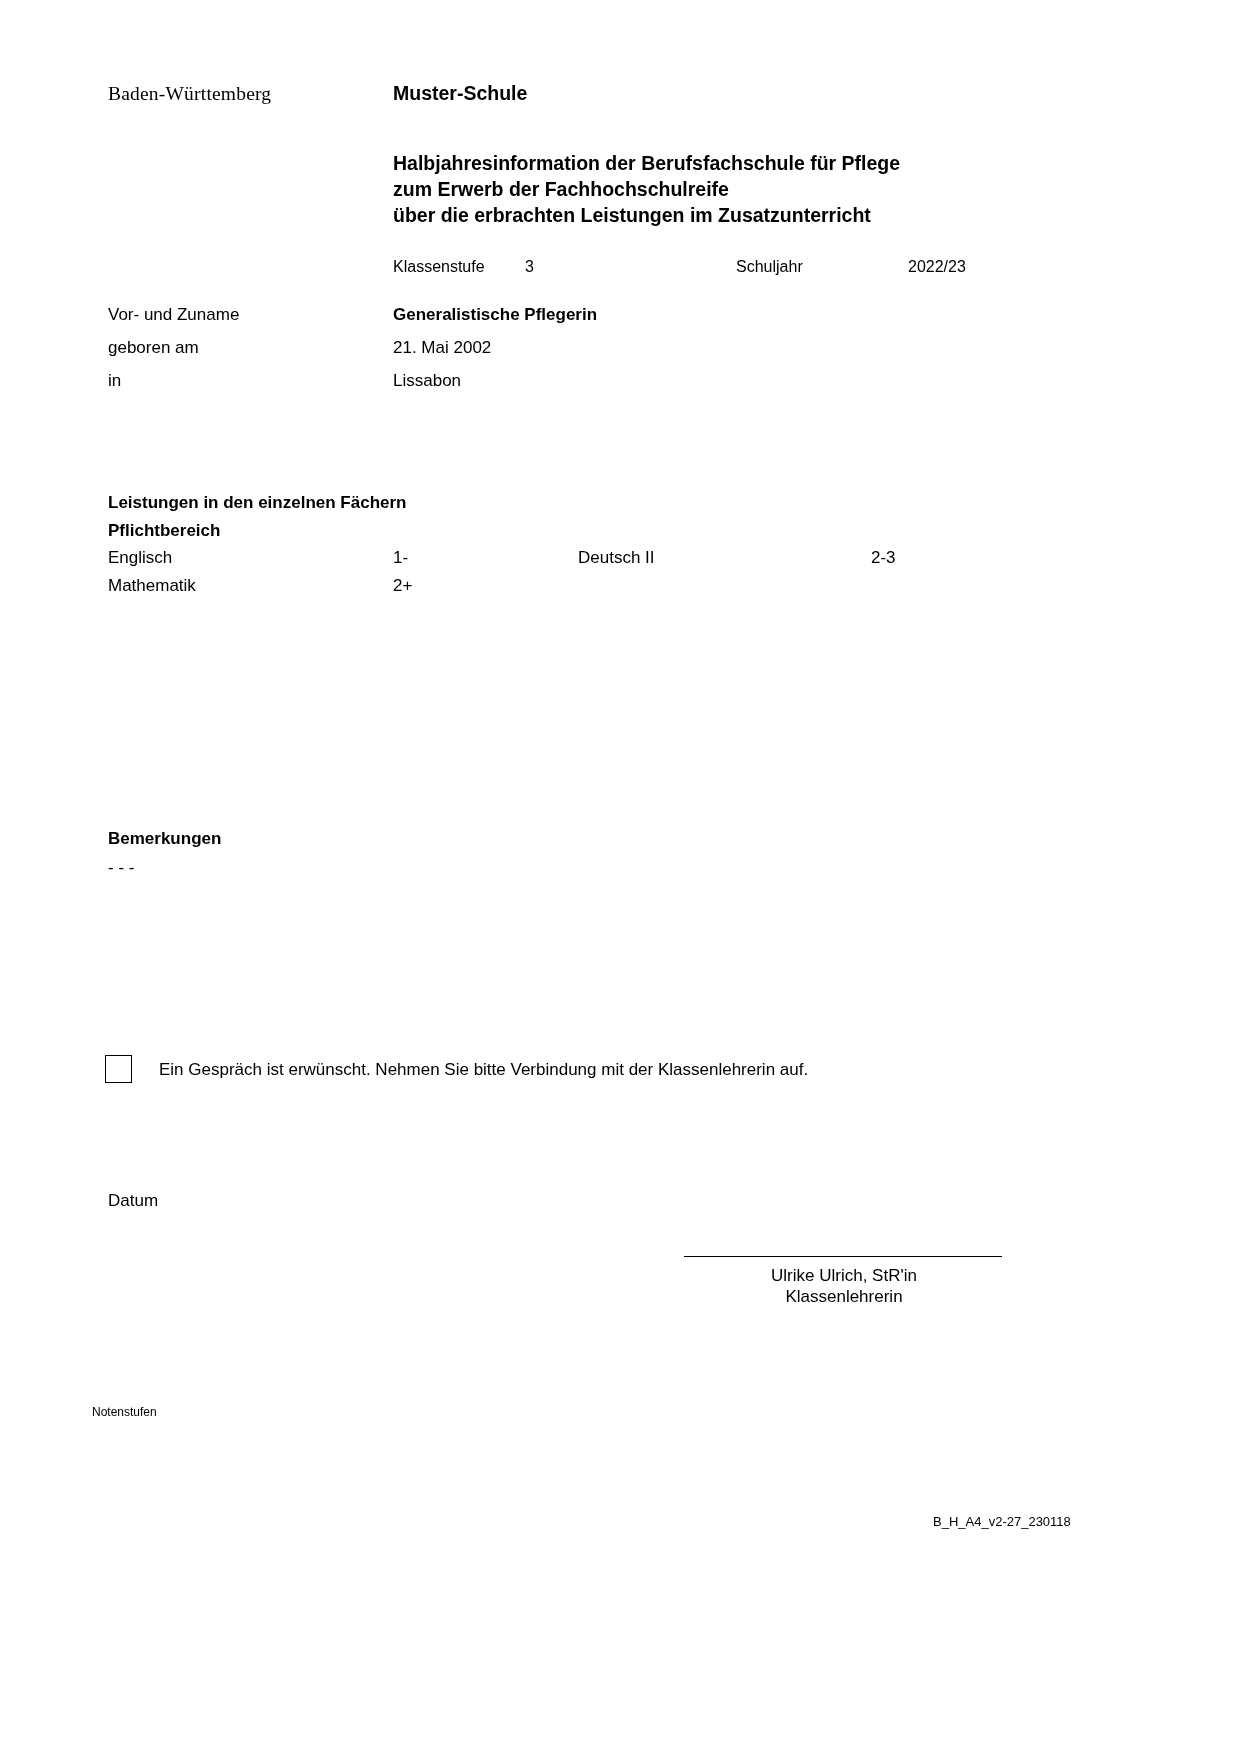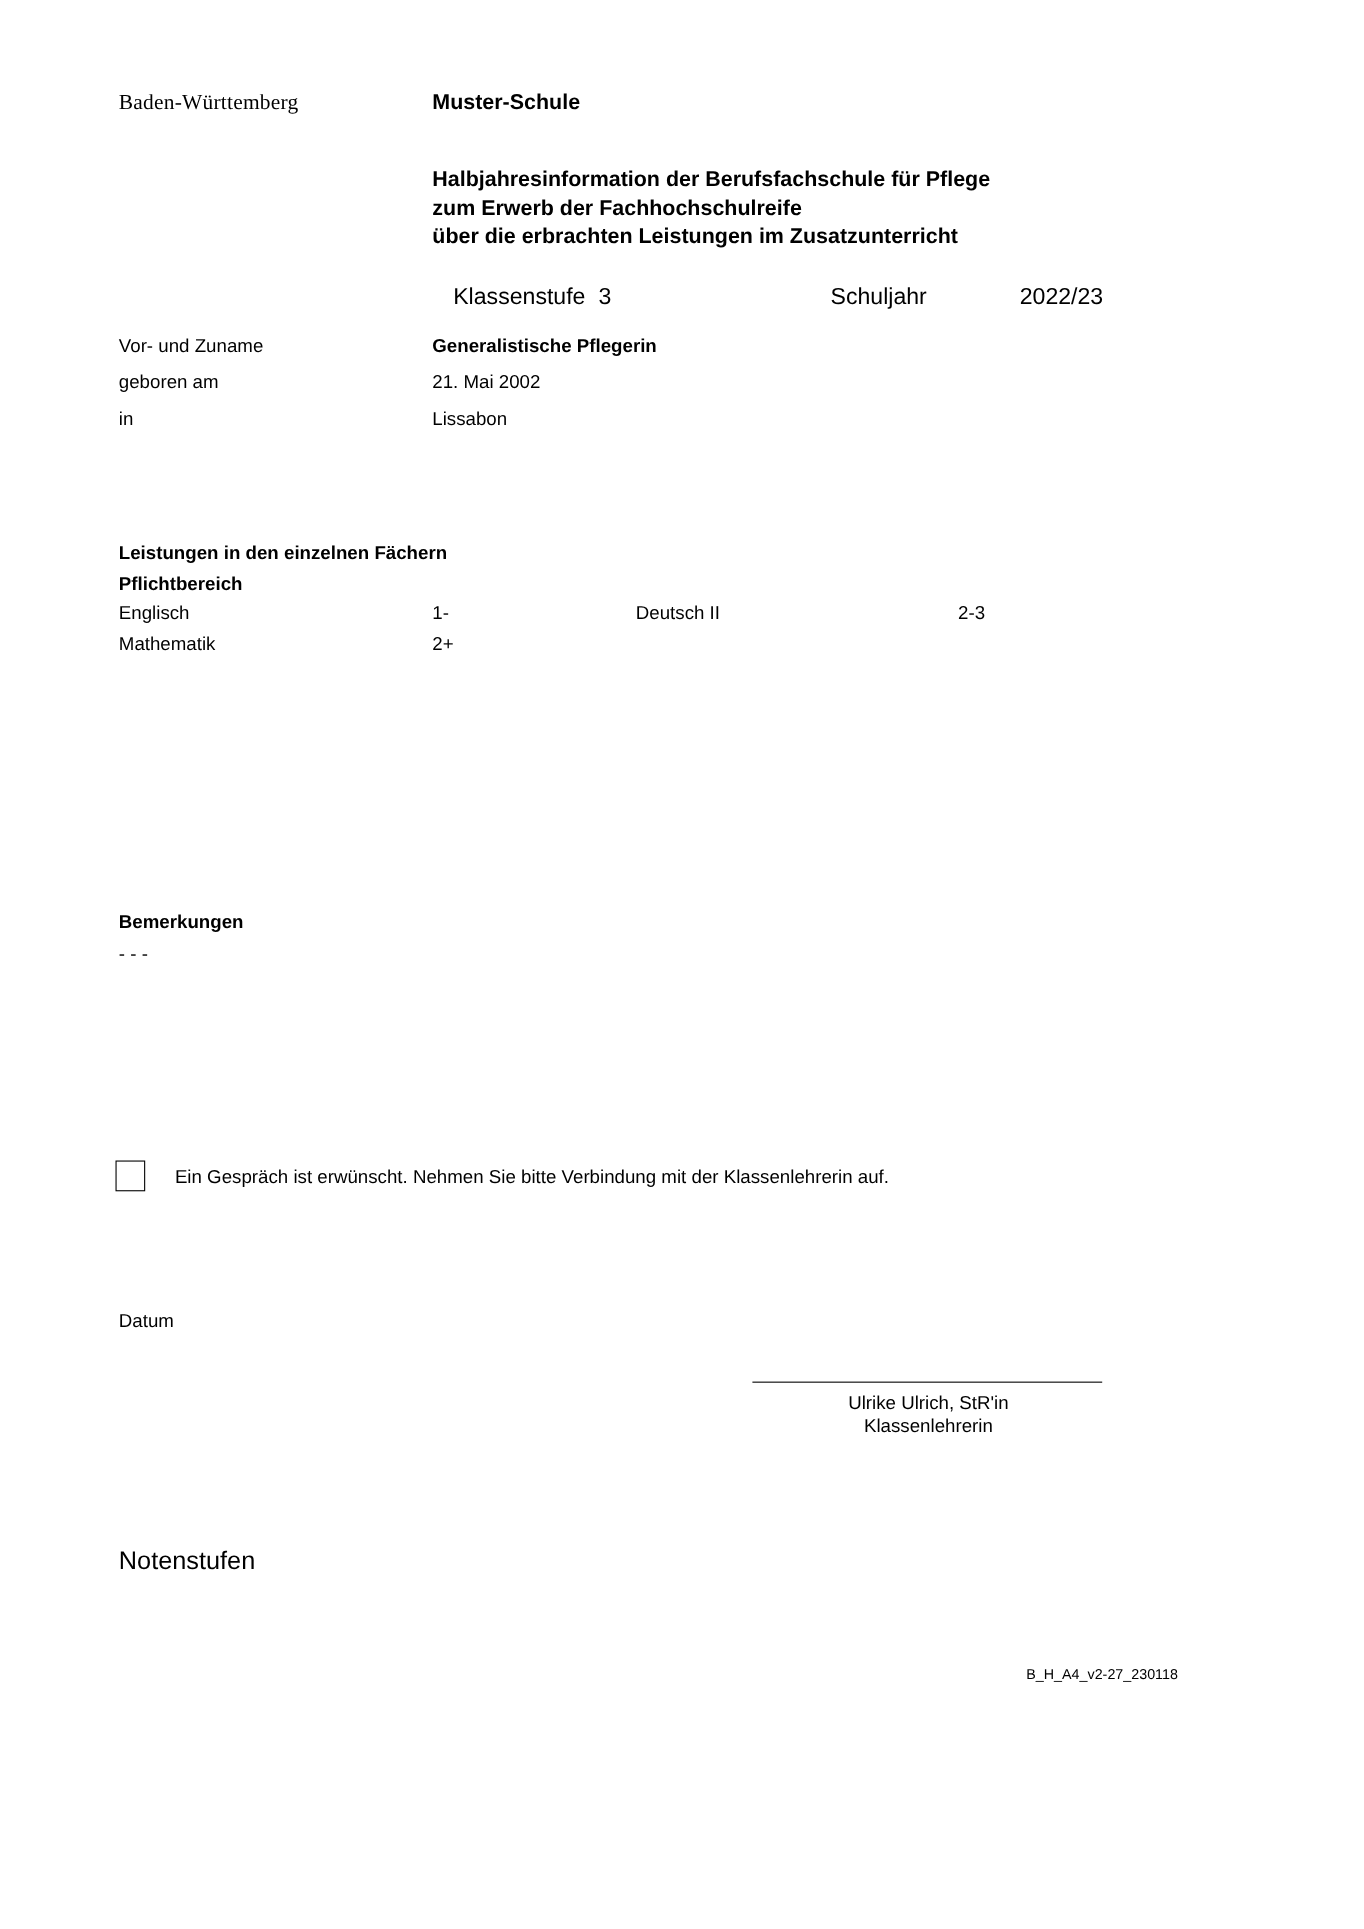--- a/index.html
+++ b/index.html
@@ -47,25 +47,25 @@
     width: 640px;
     font-size: 19.5px;
     font-weight: bold;
     line-height: 26px;
   }
   #doc-title div { white-space: nowrap; }
 
   
   #class-year-row {
     position: absolute;
-    left: 412px;
+    left: 393px;
     top: 258px;
     width: 600px;
     height: 22px;
-    font-size: 21px;
+    font-size: 16px;
   }
   #class-year-row .lbl-class { position: absolute; left: 0; top: 0; }
   #class-year-row .val-class { position: absolute; left: 132px; top: 0; }
   #class-year-row .lbl-year  { position: absolute; left: 343px; top: 0; }
   #class-year-row .val-year  { position: absolute; left: 515px; top: 0; }
 
   
   .info-label {
     position: absolute;
     left: 108px;
@@ -179,23 +179,23 @@
     line-height: 21px;
   }
   #signature-role {
     font-size: 17px;
     line-height: 21px;
   }
 
   
   #scale-label {
     position: absolute;
-    left: 108px;
+    left: 92px;
     top: 1405px;
-    font-size: 23px;
+    font-size: 12px;
   }
   #scale-text {
     position: absolute;
     left: 393px;
     top: 1405px;
     font-size: 17px;
   }
   #form-id {
     position: absolute;
     left: 933px;

